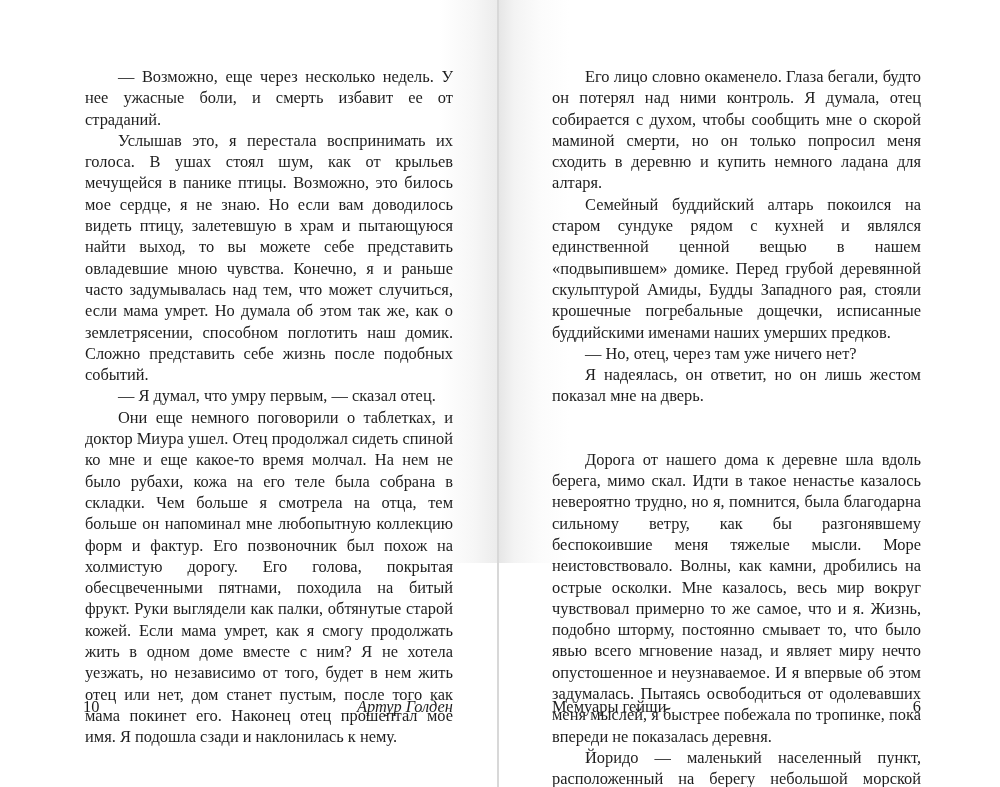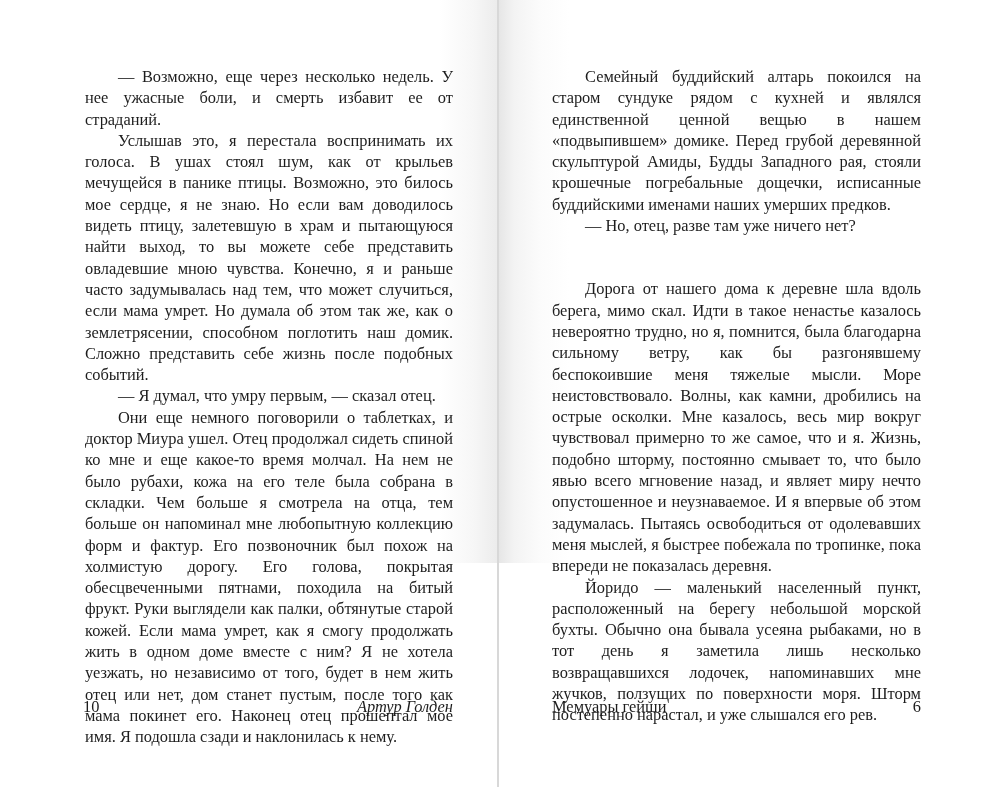--- a/index.html
+++ b/index.html
@@ -90,22 +90,24 @@
 
     </div>
     <div class="folio folio-num-left">10</div>
     <div class="folio folio-title-left">Артур Голден</div>
   </div>
 
   <div class="spine"></div>
 
   <div class="page page-right">
     <div class="text-block">
+      <p class="para">Его лицо словно окаменело. Глаза бегали, будто он потерял над ними контроль. Я думала, отец собирается с духом, чтобы сообщить мне о скорой маминой смерти, но он только попросил меня сходить в деревню и купить немного ладана для алтаря.</p>
       <p class="para">Семейный буддийский алтарь покоился на старом сундуке рядом с кухней и являлся единственной ценной вещью в нашем «подвыпившем» домике. Перед грубой деревянной скульптурой Амиды, Будды Западного рая, стояли крошечные погребальные дощечки, исписанные буддийскими именами наших умерших предков.</p>
-      <p class="para">— Но, отец, разве там уже ничего нет?</p>
+      <p class="para">— Но, отец, через там уже ничего нет?</p>
+      <p class="para">Я надеялась, он ответит, но он лишь жестом показал мне на дверь.</p>
       <div class="section-gap"></div>
       <div class="section-gap"></div>
       <p class="para">Дорога от нашего дома к деревне шла вдоль берега, мимо скал. Идти в такое ненастье казалось невероятно трудно, но я, помнится, была благодарна сильному ветру, как бы разгонявшему беспокоившие меня тяжелые мысли. Море неистовствовало. Волны, как камни, дробились на острые осколки. Мне казалось, весь мир вокруг чувствовал примерно то же самое, что и я. Жизнь, подобно шторму, постоянно смывает то, что было явью всего мгновение назад, и являет миру нечто опустошенное и неузнаваемое. И я впервые об этом задумалась. Пытаясь освободиться от одолевавших меня мыслей, я быстрее побежала по тропинке, пока впереди не показалась деревня.</p>
       <p class="para">Йоридо — маленький населенный пункт, расположенный на берегу небольшой морской бухты. Обычно она бывала усеяна рыбаками, но в тот день я заметила лишь несколько возвращавшихся лодочек, напоминавших мне жучков, ползущих по поверхности моря. Шторм постепенно нарастал, и уже слышался его рев.</p>
     </div>
     <div class="folio folio-title-right">Мемуары гейши</div>
     <div class="folio folio-num-right">6</div>
   </div>
 
 </div>

